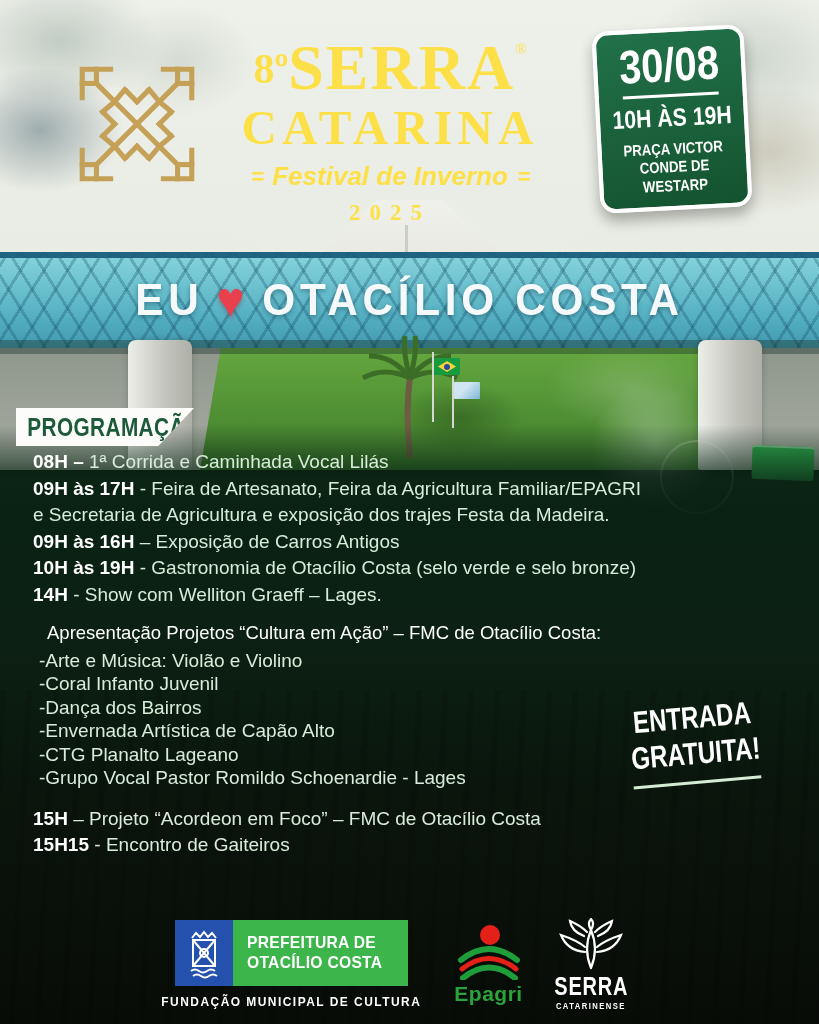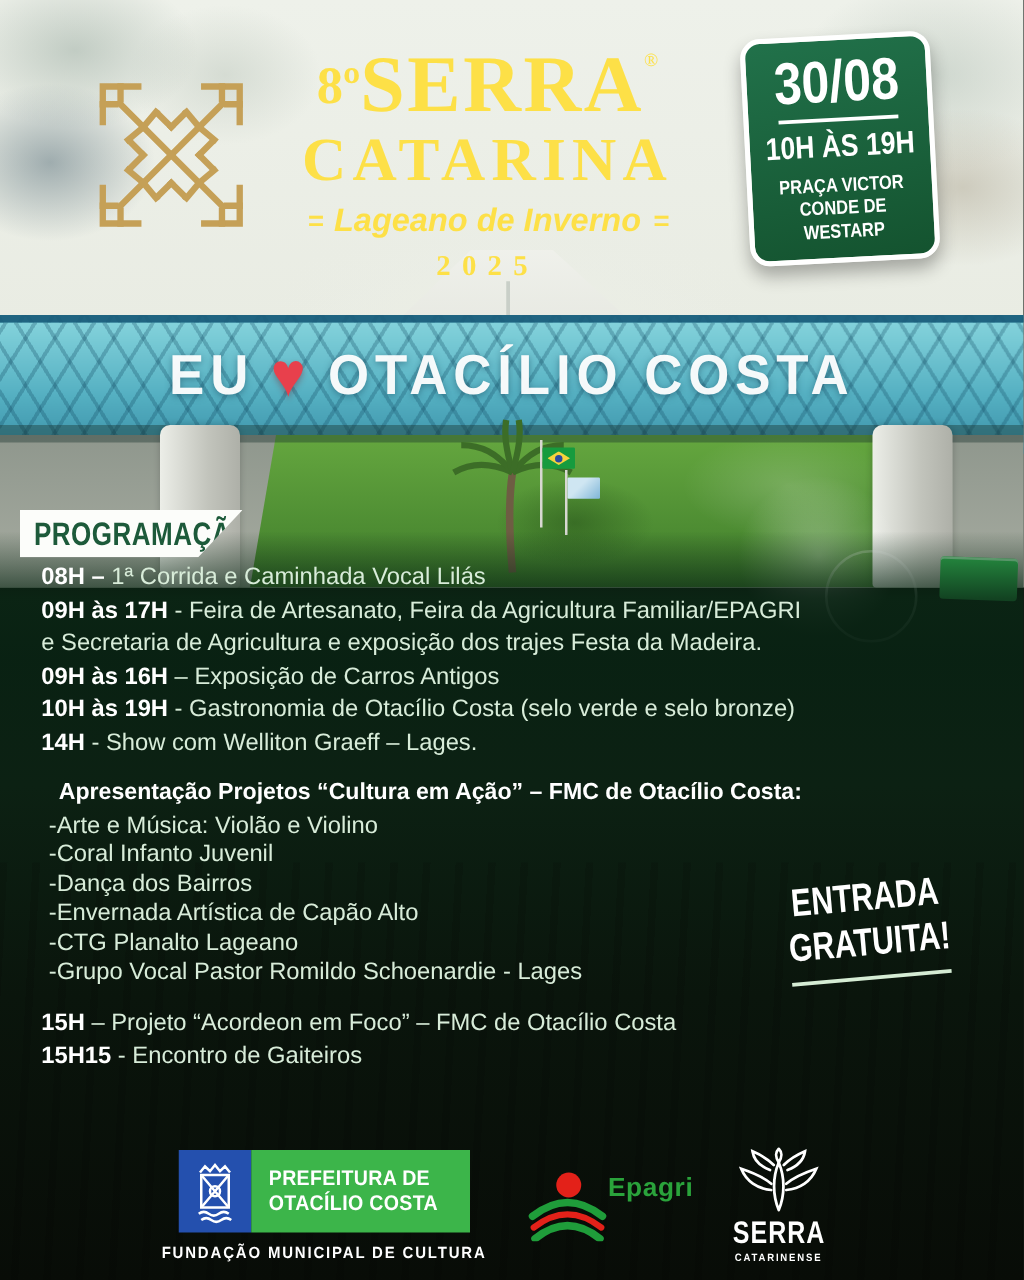--- a/index.html
+++ b/index.html
@@ -94,21 +94,21 @@
   
   .ribbon{position:absolute;left:16px;top:408px;width:178px;height:38px;background:#fcfdfa;
     clip-path:polygon(0 0,100% 0,80% 100%,0 100%);box-shadow:0 3px 6px rgba(0,0,0,.25);}
   .ribbon span{display:inline-block;transform:scaleX(.8);transform-origin:left center;
     font-size:26px;font-weight:bold;color:#1d5a3a;line-height:38px;padding-left:14px;letter-spacing:.5px;}
 
   
   .sched{position:absolute;left:33px;top:449px;width:622px;z-index:6;font-size:19px;line-height:26.5px;}
   .t{font-weight:bold;color:#ffffff;}
   .d{color:#d8ecd9;}
-  .cult-h{font-weight:bold;color:#ffffff;font-size:18.5px;margin:12px 0 2px 14px;}
+  .cult-h{font-weight:normal;color:#ffffff;font-size:18.5px;margin:12px 0 2px 14px;}
   .cult-i{color:#d8ecd9;font-size:19px;line-height:23.5px;margin-left:6px;}
   .late{margin-top:16px;}
 
   
   .entrada{position:absolute;left:612px;top:700px;width:164px;text-align:center;color:#fff;
     transform:rotate(-5deg);z-index:6;}
   .entrada .l{font-size:31px;font-weight:bold;line-height:36px;display:block;transform:scaleX(.78);}
   .entrada .ul{width:128px;height:3px;background:#d5ecd4;margin:9px auto 0;}
 
   
@@ -116,21 +116,21 @@
     align-items:center;gap:22px;z-index:6;}
   .pref{display:flex;flex-direction:column;align-items:center;}
   .pref-lockup{display:flex;}
   .pref-blue{width:58px;height:66px;background:#2450ae;display:flex;align-items:center;justify-content:center;}
   .pref-green{height:66px;background:#3cb54a;display:flex;flex-direction:column;justify-content:center;
     padding:0 14px;}
   .pref-green span{color:#fff;font-weight:bold;font-size:17px;line-height:20px;letter-spacing:.3px;
     display:inline-block;transform:scaleX(.92);transform-origin:left;}
   .fundacao{color:#fff;font-weight:bold;font-size:13px;letter-spacing:1.6px;margin-top:8px;
     display:inline-block;transform:scaleX(.92);}
-  .epagri{display:flex;flex-direction:row;align-items:flex-start;}
+  .epagri{display:flex;flex-direction:column;align-items:center;}
   .epagri-name{color:#2aa33b;font-weight:bold;font-size:21px;margin-top:2px;letter-spacing:.5px;}
   .serra{display:flex;flex-direction:column;align-items:center;color:#fff;}
   .serra-t1{font-size:25px;font-weight:bold;letter-spacing:1px;transform:scaleX(.8);line-height:1;margin-top:4px;}
   .serra-t2{font-size:8.5px;font-weight:bold;letter-spacing:1.6px;transform:scaleX(.9);margin-top:2px;}
 </style>
 </head>
 <body>
 
 <div class="poster">
 
@@ -218,21 +218,21 @@
 
   <div class="logo-text">
     <div class="lt1">
       <span class="edition">8º</span>
       <span class="title-main">SERRA</span>
       <span class="reg">®</span>
     </div>
     <div class="title2">CATARINA</div>
     <div class="sub-row">
       <span class="orn">=</span>
-      <span>Lageano de Inverno</span>
+      <span>Festival de Inverno</span>
       <span class="orn">=</span>
     </div>
     <div class="year">2025</div>
   </div>
 
   <div class="date-badge">
     <div class="db-date"><span class="cond">30/08</span></div>
     <div class="db-line"></div>
     <div class="db-time"><span class="cond">10H ÀS 19H</span></div>
     <div class="db-venue">

